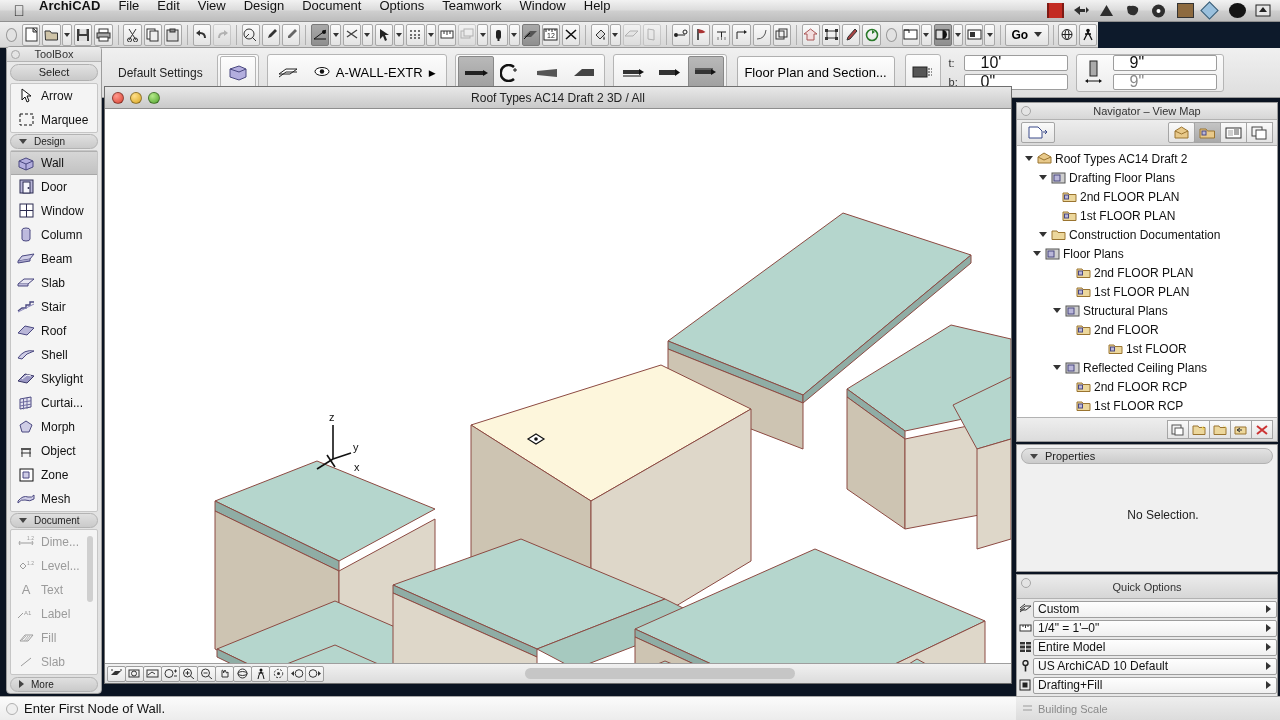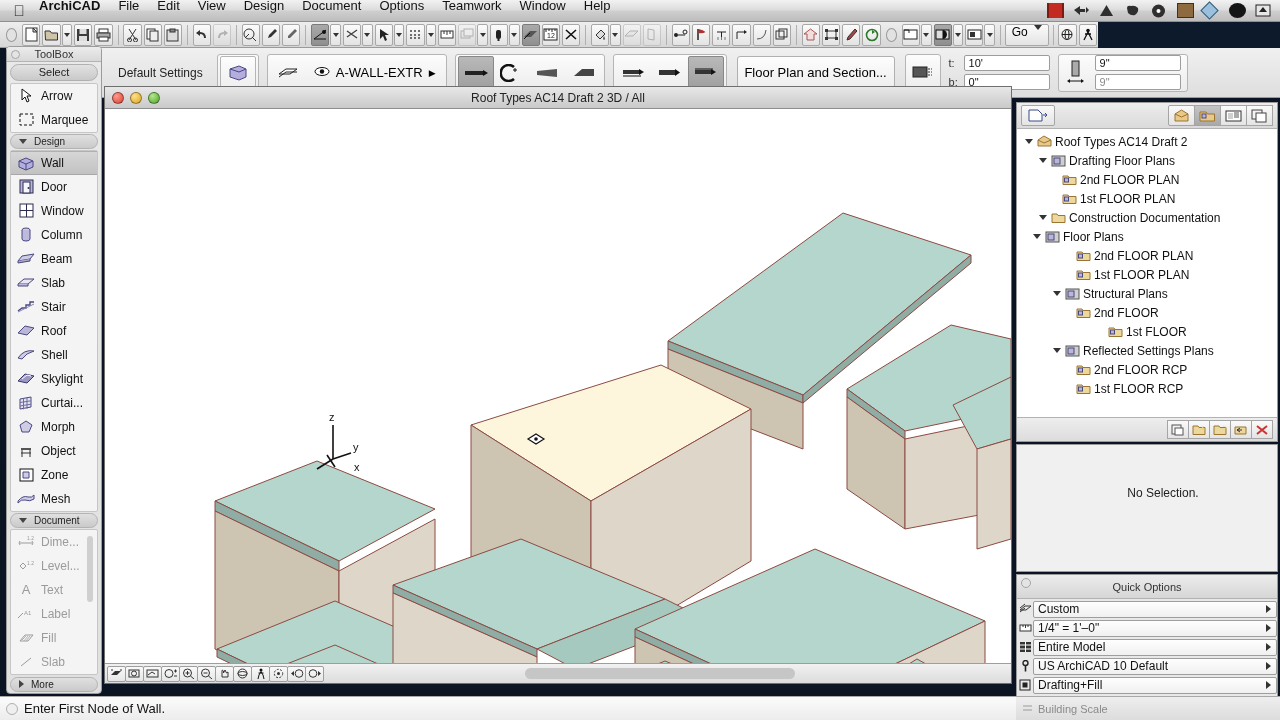--- a/index.html
+++ b/index.html
@@ -47,21 +47,21 @@
   }
   .tb-btn.on{ background:linear-gradient(to bottom,#a9a9a9,#8f8f8f); border-color:#7a7a7a;}
   .tb-btn.dim{ opacity:.45; }
   .tb-arrow{ width:13px;height:22px;margin:0 1px 0 0;border:1px solid #a8a8a8;border-radius:2px;
     background:linear-gradient(to bottom,#fbfbfb,#e3e3e3);display:flex;align-items:center;justify-content:center;}
   .tb-arrow:after{content:"";width:0;height:0;border-left:3px solid transparent;border-right:3px solid transparent;border-top:4px solid #333;}
   .tb-sep{ width:1px;height:20px;background:#b0b0b0; margin:0 4px;}
   .tb-go{
     height:22px;min-width:44px;padding:0 6px;border:1px solid #a8a8a8;border-radius:2px;
     background:linear-gradient(to bottom,#fbfbfb,#e3e3e3);
-    display:flex;justify-content:center;gap:6px;font-size:12px;
+    display:flex;align-items:center;justify-content:center;gap:6px;font-size:12px;font-weight:bold;
   }
   .tb-go:after{content:"";width:0;height:0;border-left:4px solid transparent;border-right:4px solid transparent;border-top:5px solid #333;}
   .tb-dark{ margin-left:auto; width:236px; height:26px; background:#0d1a2b; }
 
   
   .infobox{
     position:absolute; left:0; top:48px; width:1280px; height:50px;
     background:linear-gradient(to bottom,#f0f0f0,#dedede);
     border-bottom:1px solid #9a9a9a;
     display:flex; align-items:center;
@@ -78,22 +78,22 @@
   .ib-layer{ display:flex;align-items:center;gap:6px;padding:0 8px;font-size:13px;}
   .ib-btn-wide{
     height:34px;min-width:158px;border:1px solid #b0b0b0;border-radius:3px;
     background:linear-gradient(to bottom,#fdfdfd,#ededed);
     display:flex;align-items:center;justify-content:center;font-size:13px;margin:0 6px;
   }
   .ib-fields{ display:flex;flex-direction:column;gap:3px;padding:0 4px;}
   .ib-frow{ display:flex;align-items:center;gap:5px;}
   .ib-frow .k{ font-size:11px;width:10px;color:#333;}
   .ib-input{
-    width:86px;height:16px;border:1px solid #9d9d9d;background:#fff;border-radius:2px;
-    font-size:11px;padding:0 4px;line-height:14px;color:#111;
+    width:104px;height:16px;border:1px solid #9d9d9d;background:#fff;border-radius:2px;
+    font-size:16px;padding:0 16px;line-height:14px;color:#111;
   }
   .ib-input.grey{ color:#8a8a8a; }
   .ib-icn{ width:30px;height:34px;display:flex;align-items:center;justify-content:center;}
 
   
   .toolbox{
     position:absolute; left:6px; top:46px; width:96px; height:648px;
     background:linear-gradient(to bottom,#e9e9e9,#e0e0e0);
     border:1px solid #9c9c9c; border-radius:4px;
     display:flex;flex-direction:column; overflow:hidden;
@@ -1101,20 +1101,24 @@
         <svg width="14" height="11">
             <circle cx="5" cy="5.5" r="3.8" fill="none" stroke="#333"></circle>
             <path d="M13 5.5 l-3 -2.5 v5 z" fill="#333"></path>
           </svg>
       </div>
       <div class="hscroll"></div>
     </div>
   </div>
 
   <div class="navpanel">
+    <div class="nav-title">
+      <span class="dot"></span>
+      <span>Navigator – View Map</span>
+    </div>
     <div class="nav-tools">
       <div class="navbtn lone" style="width:34px">
         <svg width="22" height="15">
             <path d="M2 2 h9 l4 4 v7 h-13 z" fill="#fff" stroke="#3a4a8a"></path>
             <path d="M16 7 l4 0 M18 5 l2 2 -2 2" stroke="#3a4a8a" fill="none"></path>
           </svg>
       </div>
       <div class="spacer"></div>
       <div class="navbtn lone">
         <svg width="17" height="14">
@@ -1247,21 +1251,21 @@
         <span>1st FLOOR</span>
       </div>
       <div class="trow" style="padding-left:36px">
         <span class="tri"></span>
         <span class="tico">
           <svg width="15" height="12">
               <rect x="1" y="1" width="13" height="10" fill="#cfcfcf" stroke="#555"></rect>
               <rect x="3" y="3" width="6" height="6" fill="#b9b6d8" stroke="#4a4880"></rect>
             </svg>
         </span>
-        <span>Reflected Settings Plans</span>
+        <span>Reflected Ceiling Plans</span>
       </div>
       <div class="trow" style="padding-left:58px">
         <span class="tico">
           <svg width="15" height="12">
               <path d="M1 2 h5 l1 1.5 h7 v7 h-13 z" fill="#ecd79c" stroke="#9a7430"></path>
               <rect x="2.5" y="4" width="4" height="4" fill="#b9b6d8" stroke="#4a4880"></rect>
             </svg>
         </span>
         <span>2nd FLOOR RCP</span>
       </div>
@@ -1302,20 +1306,24 @@
       </div>
       <div class="nfbtn">
         <svg width="14" height="12">
             <path d="M2 2 L12 10 M12 2 L2 10" stroke="#cc3333" stroke-width="2"></path>
           </svg>
       </div>
     </div>
   </div>
 
   <div class="proppanel">
+    <div class="prop-hdr">
+      <span class="tri" style="border-top-color:#444"></span>
+      <span>Properties</span>
+    </div>
     <div class="prop-body">No Selection.</div>
   </div>
 
   <div class="qopanel">
     <div class="qo-title">
       <span class="dot"></span>
       <span>Quick Options</span>
     </div>
     <div class="qo-row">
       <span class="qo-ic">

